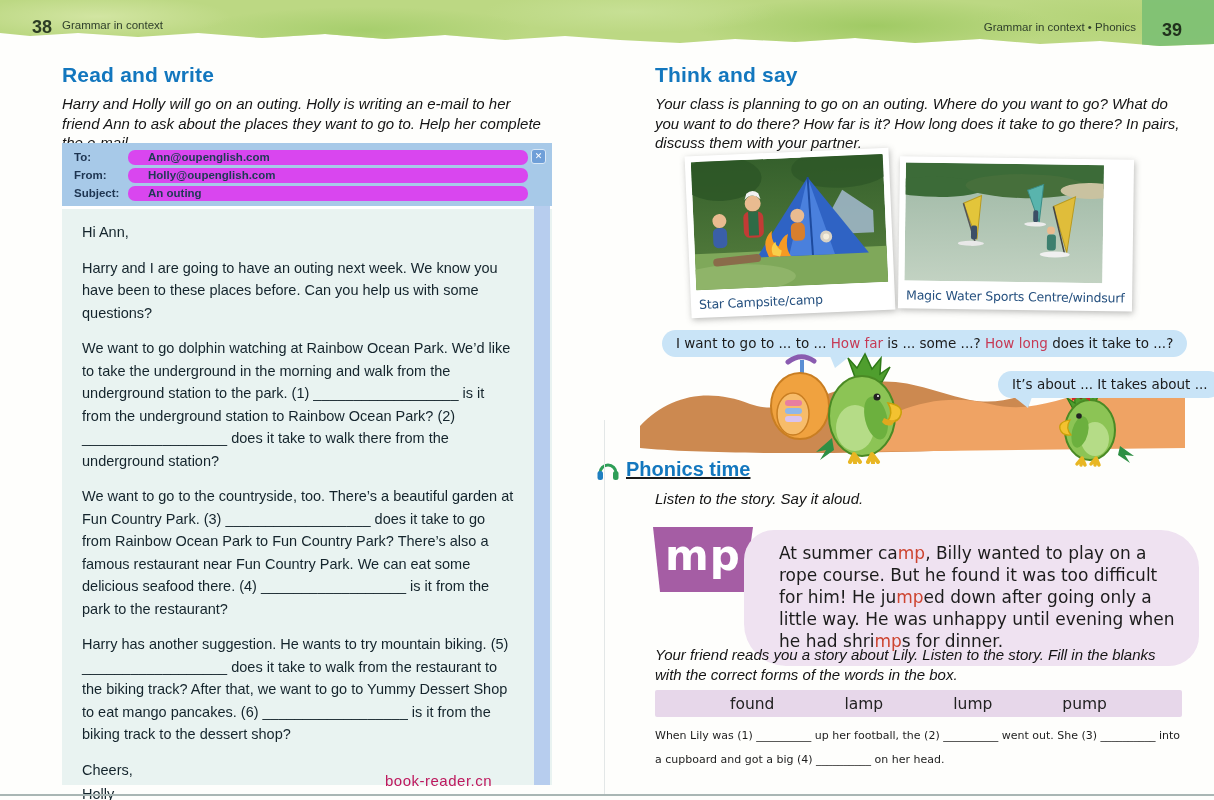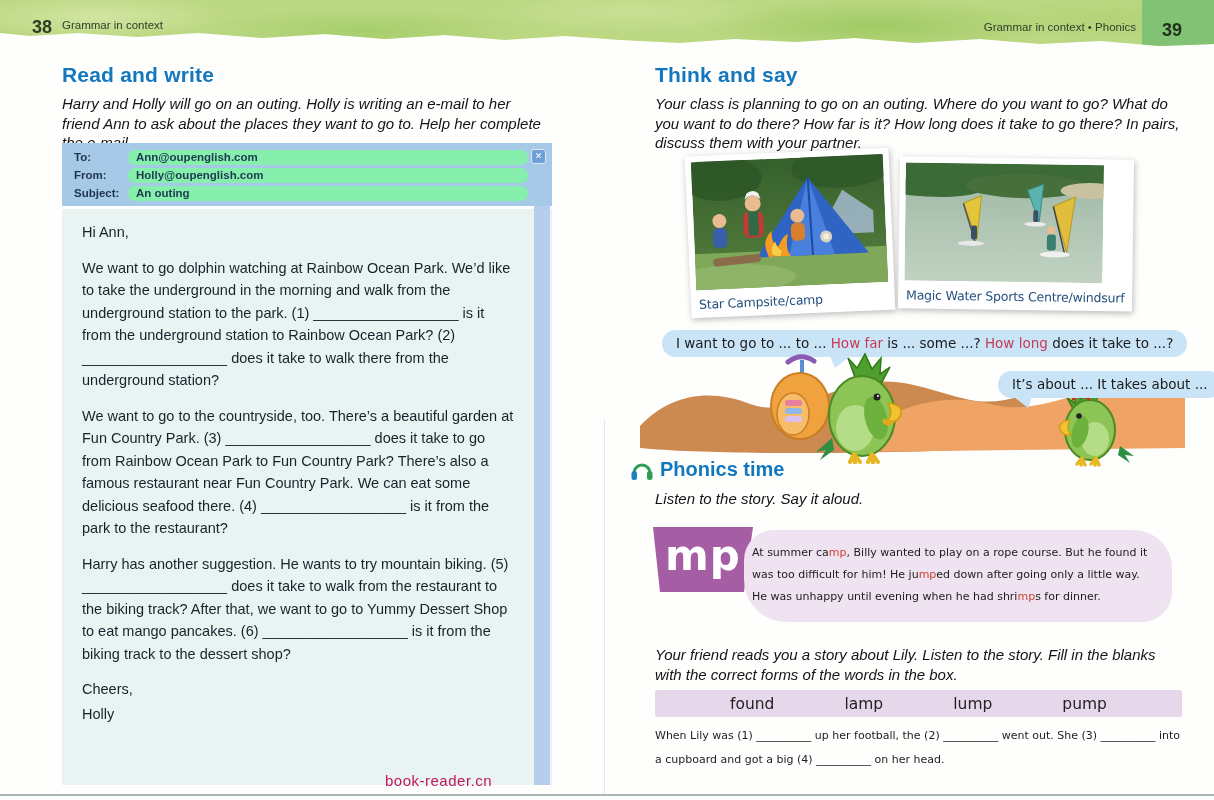--- a/index.html
+++ b/index.html
@@ -26,22 +26,22 @@
   .hdr.right{right:78px;top:21px;}
   
   .sec-title{position:absolute;font-size:21px;font-weight:bold;color:#1377be;letter-spacing:.2px;}
   .instr{position:absolute;font-style:italic;font-size:15px;line-height:19.5px;color:#141414;}
   
   .email{position:absolute;left:62px;top:143px;width:490px;height:642px;background:#e9f3f1;}
   .email-head{position:absolute;left:0;top:0;width:100%;height:63px;background:#a7c9e8;border-bottom:3px solid #fff;}
   .erow{position:absolute;left:12px;right:24px;height:15px;}
   .erow.r0{top:7px;} .erow.r1{top:25px;} .erow.r2{top:43px;}
   .elabel{position:absolute;left:0;top:1px;font-size:11.5px;font-weight:bold;color:#1d3click;color:#1d3450;}
-  .efield{position:absolute;left:54px;right:0;top:0;height:15px;background:#86efac;border-radius:7px;
-          font-size:11.5px;font-weight:bold;color:#1d3a52;line-height:15px;padding-left:8px;}
+  .efield{position:absolute;left:54px;right:0;top:0;height:15px;background:#d946ef;border-radius:7px;
+          font-size:11.5px;font-weight:bold;color:#1d3a52;line-height:15px;padding-left:20px;}
   .eclose{position:absolute;top:6px;right:6px;width:13px;height:13px;background:#6f9fd8;border:1px solid #d9e8f6;
           border-radius:3px;color:#fff;font-size:9px;line-height:13px;text-align:center;cursor:pointer;}
   .escroll{position:absolute;top:63px;right:2px;bottom:0;width:16px;background:#b7cdee;}
   .ebody{position:absolute;left:20px;top:78px;right:38px;font-size:14.5px;line-height:22.5px;color:#14242c;}
   .ebody p{margin:0 0 13px 0;}
   .ebody p.tight{margin-bottom:2px;}
   
   .polaroid{position:absolute;background:#fff;padding:6px 6px 2px 6px;box-shadow:1px 2px 6px rgba(60,60,60,.35);}
   .polaroid .cap{font-family:"DejaVu Sans",sans-serif;font-size:12.5px;color:#25507f;padding:3px 2px 4px 2px;
                  letter-spacing:-.2px;white-space:nowrap;}
@@ -55,28 +55,28 @@
   .b1 .tail{position:absolute;bottom:-11px;left:168px;width:0;height:0;
             border-left:5px solid transparent;border-right:15px solid transparent;border-top:12px solid #c9e4f7;}
   .b2{left:998px;top:371px;}
   .b2 .tail{position:absolute;bottom:-10px;left:16px;width:0;height:0;
             border-right:4px solid transparent;border-left:14px solid transparent;border-top:11px solid #c9e4f7;}
   
   .hills{position:absolute;left:640px;top:348px;}
   .parrot1{position:absolute;left:762px;top:352px;}
   .parrot2{position:absolute;left:1028px;top:388px;}
   
-  .ph-head{position:absolute;left:630px;top:458px;display:flex;align-items:flex-end;gap:6px;}
+  .ph-head{position:absolute;left:596px;top:458px;display:flex;align-items:flex-end;gap:6px;text-decoration:underline;}
   .ph-head .t{font-size:20px;font-weight:bold;color:#1377be;}
   .mp-block{position:absolute;left:653px;top:527px;width:100px;height:65px;background:#a55da4;
             clip-path:polygon(0 0,100% 0,91% 100%,7% 100%);display:flex;align-items:center;justify-content:center;}
   .mp-block span{font-family:"DejaVu Sans",sans-serif;font-size:42px;font-weight:bold;color:#fff;
                  margin-top:-8px;letter-spacing:1px;}
-  .story{position:absolute;left:744px;top:530px;width:400px;padding:12px 20px 14px 8px;background:#efe2f1;
-         border-radius:30px 38px 30px 42px;font-family:"DejaVu Sans",sans-serif;font-size:11px;
+  .story{position:absolute;left:744px;top:530px;width:400px;padding:12px 20px 14px 35px;background:#efe2f1;
+         border-radius:30px 38px 30px 42px;font-family:"DejaVu Sans",sans-serif;font-size:17px;
          line-height:22px;color:#1c1c1c;}
   .story .hl{color:#cd4430;}
   .wordbox{position:absolute;left:655px;top:690px;width:527px;height:27px;background:#e7d7ea;border-radius:2px;
            display:flex;align-items:center;justify-content:space-between;padding:0 75px;box-sizing:border-box;
            font-family:"DejaVu Sans",sans-serif;font-size:15.5px;color:#222;}
   .filltext{position:absolute;left:655px;top:724px;width:532px;font-family:"DejaVu Sans",sans-serif;
             font-size:11px;line-height:24px;color:#1d1d1d;}
   
   .watermark{position:absolute;left:385px;top:772px;font-size:15px;color:#be185d;letter-spacing:.5px;}
   .bottomline{position:absolute;left:0;top:794px;width:1214px;height:2px;background:#a9b6b4;}
@@ -110,20 +110,21 @@
       </div>
       <div class="erow r1">
         <span class="elabel">From:</span>
         <div class="efield">Holly@oupenglish.com</div>
       </div>
       <div class="eclose">✕</div>
     </div>
     <div class="escroll"></div>
     <div class="ebody">
       <p>Hi Ann,</p>
+      <p>Harry and I are going to have an outing next week. We know you have been to these places before. Can you help us with some questions?</p>
       <p>We want to go dolphin watching at Rainbow Ocean Park. We’d like to take the underground in the morning and walk from the underground station to the park. (1) __________________ is it from the underground station to Rainbow Ocean Park? (2) __________________ does it take to walk there from the underground station?</p>
       <p>We want to go to the countryside, too. There’s a beautiful garden at Fun Country Park. (3) __________________ does it take to go from Rainbow Ocean Park to Fun Country Park? There’s also a famous restaurant near Fun Country Park. We can eat some delicious seafood there. (4) __________________ is it from the park to the restaurant?</p>
       <p>Harry has another suggestion. He wants to try mountain biking. (5) __________________ does it take to walk from the restaurant to the biking track? After that, we want to go to Yummy Dessert Shop to eat mango pancakes. (6) __________________ is it from the biking track to the dessert shop?</p>
       <p class="tight">Cheers,</p>
       <p>Holly</p>
     </div>
   </div>
 
   <div class="sec-title" style="left:655px;top:63px;">Think and say</div>
   <div class="instr" style="left:655px;top:94px;width:528px;">Your class is planning to go on an outing. Where do you want to go? What do you want to do there? How far is it? How long does it take to go there? In pairs, discuss them with your partner.</div>

